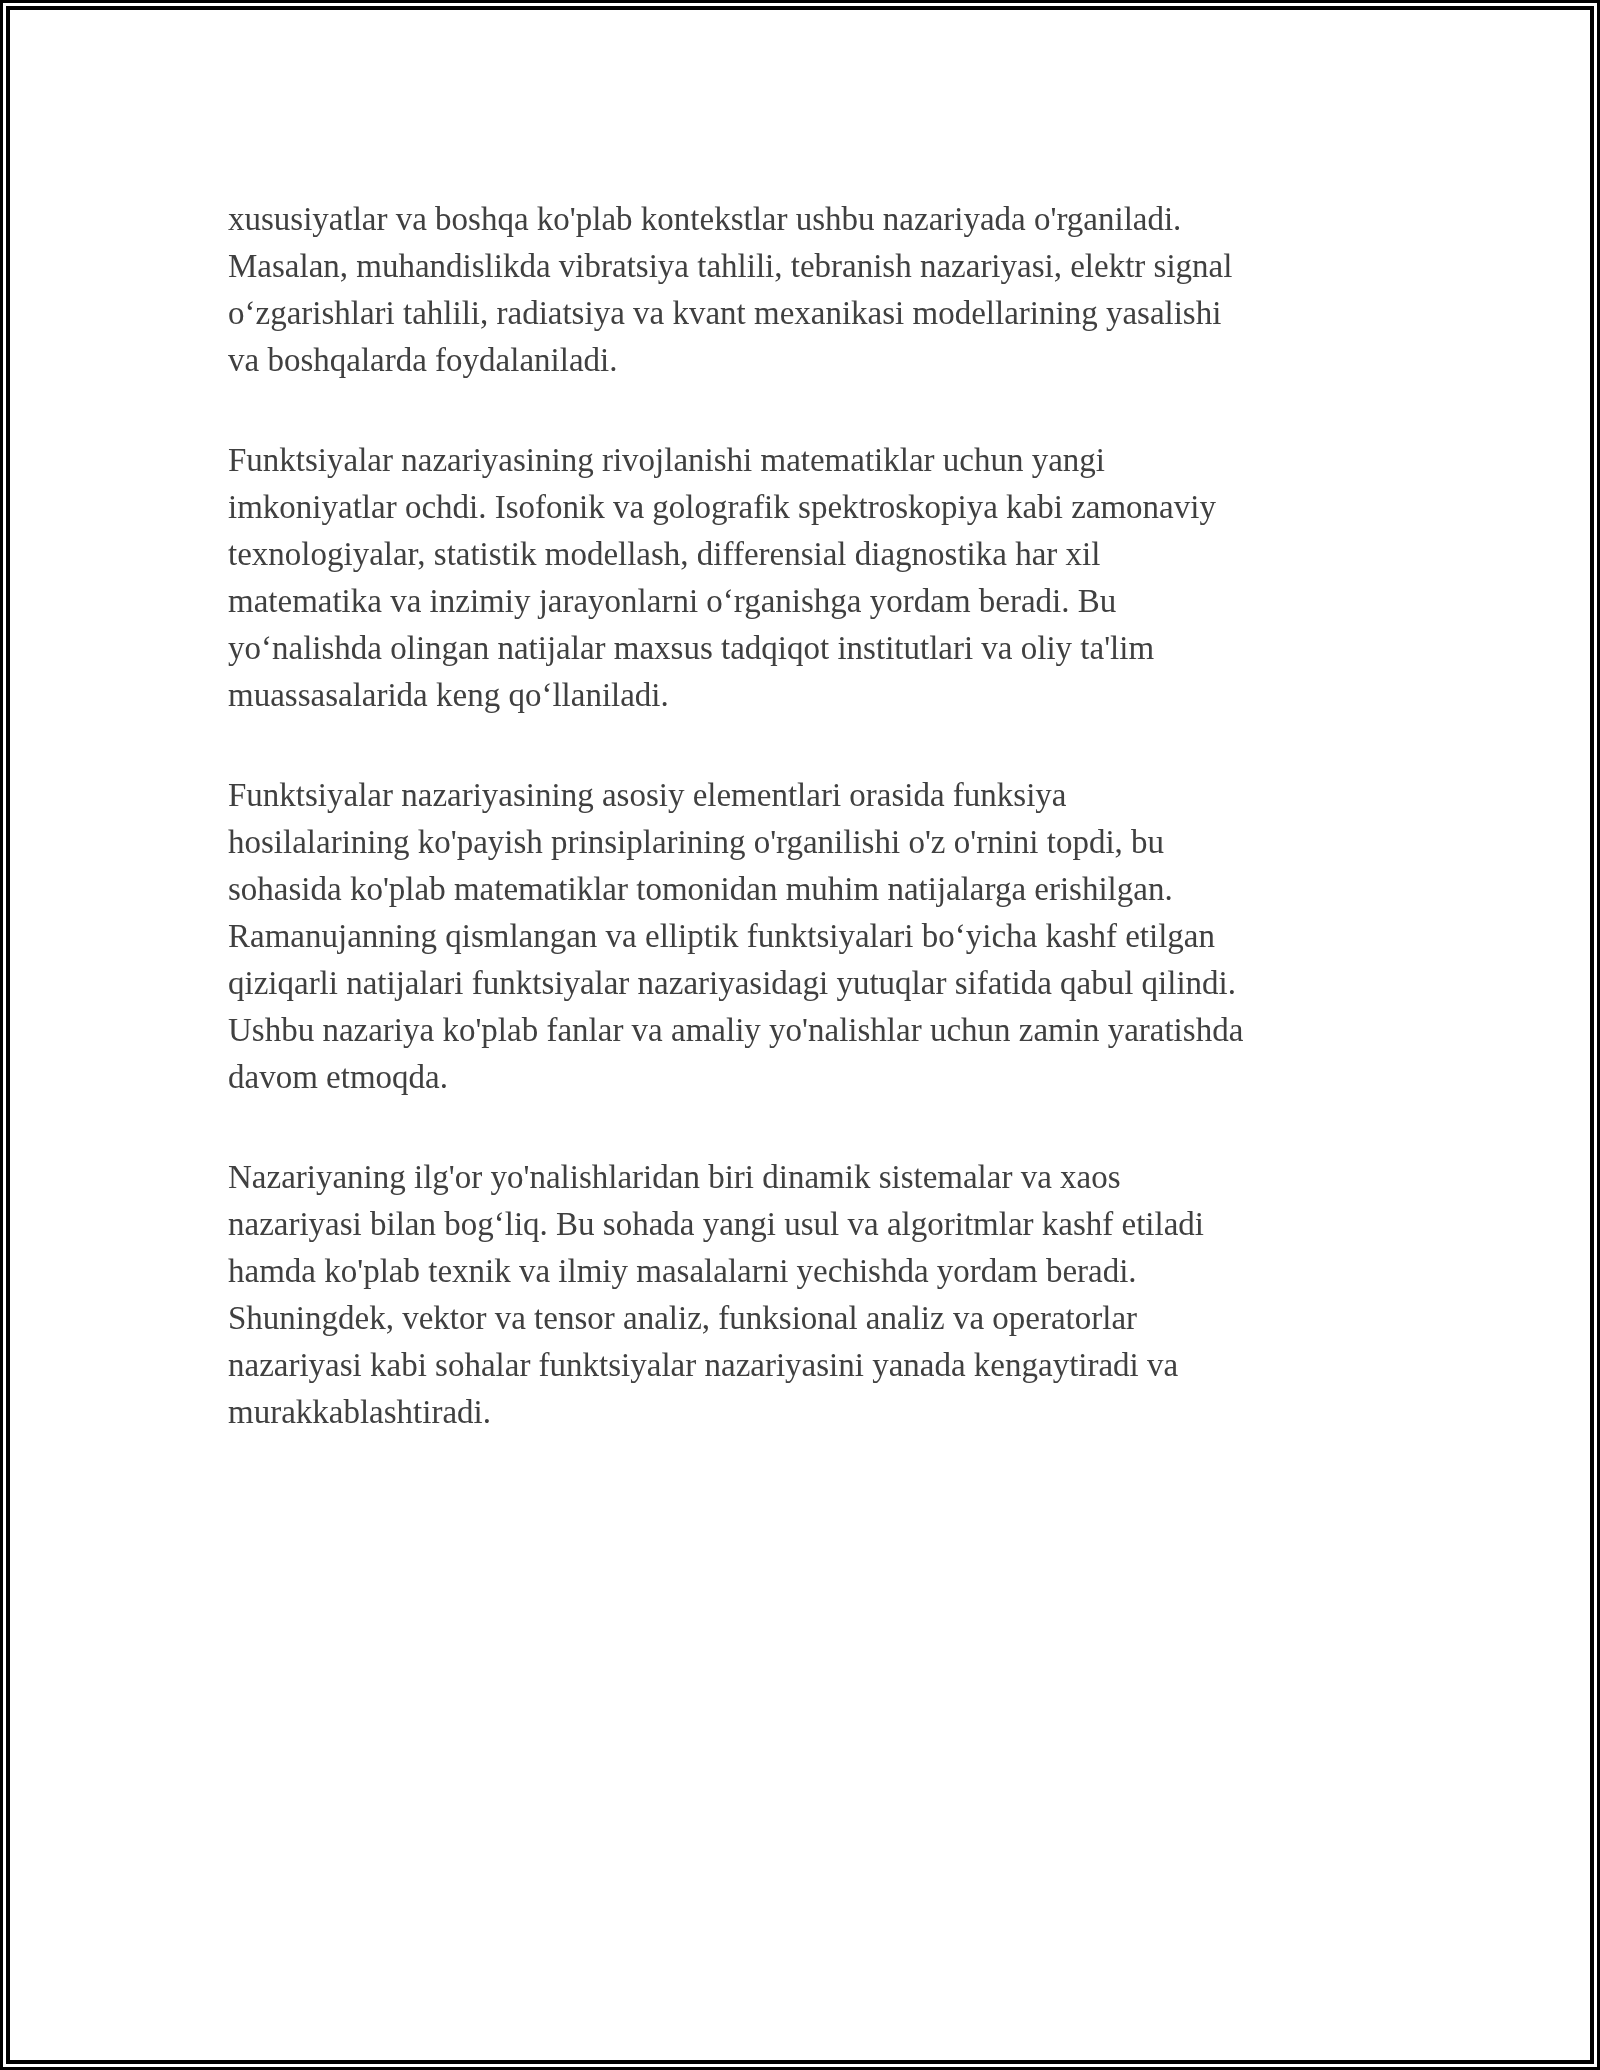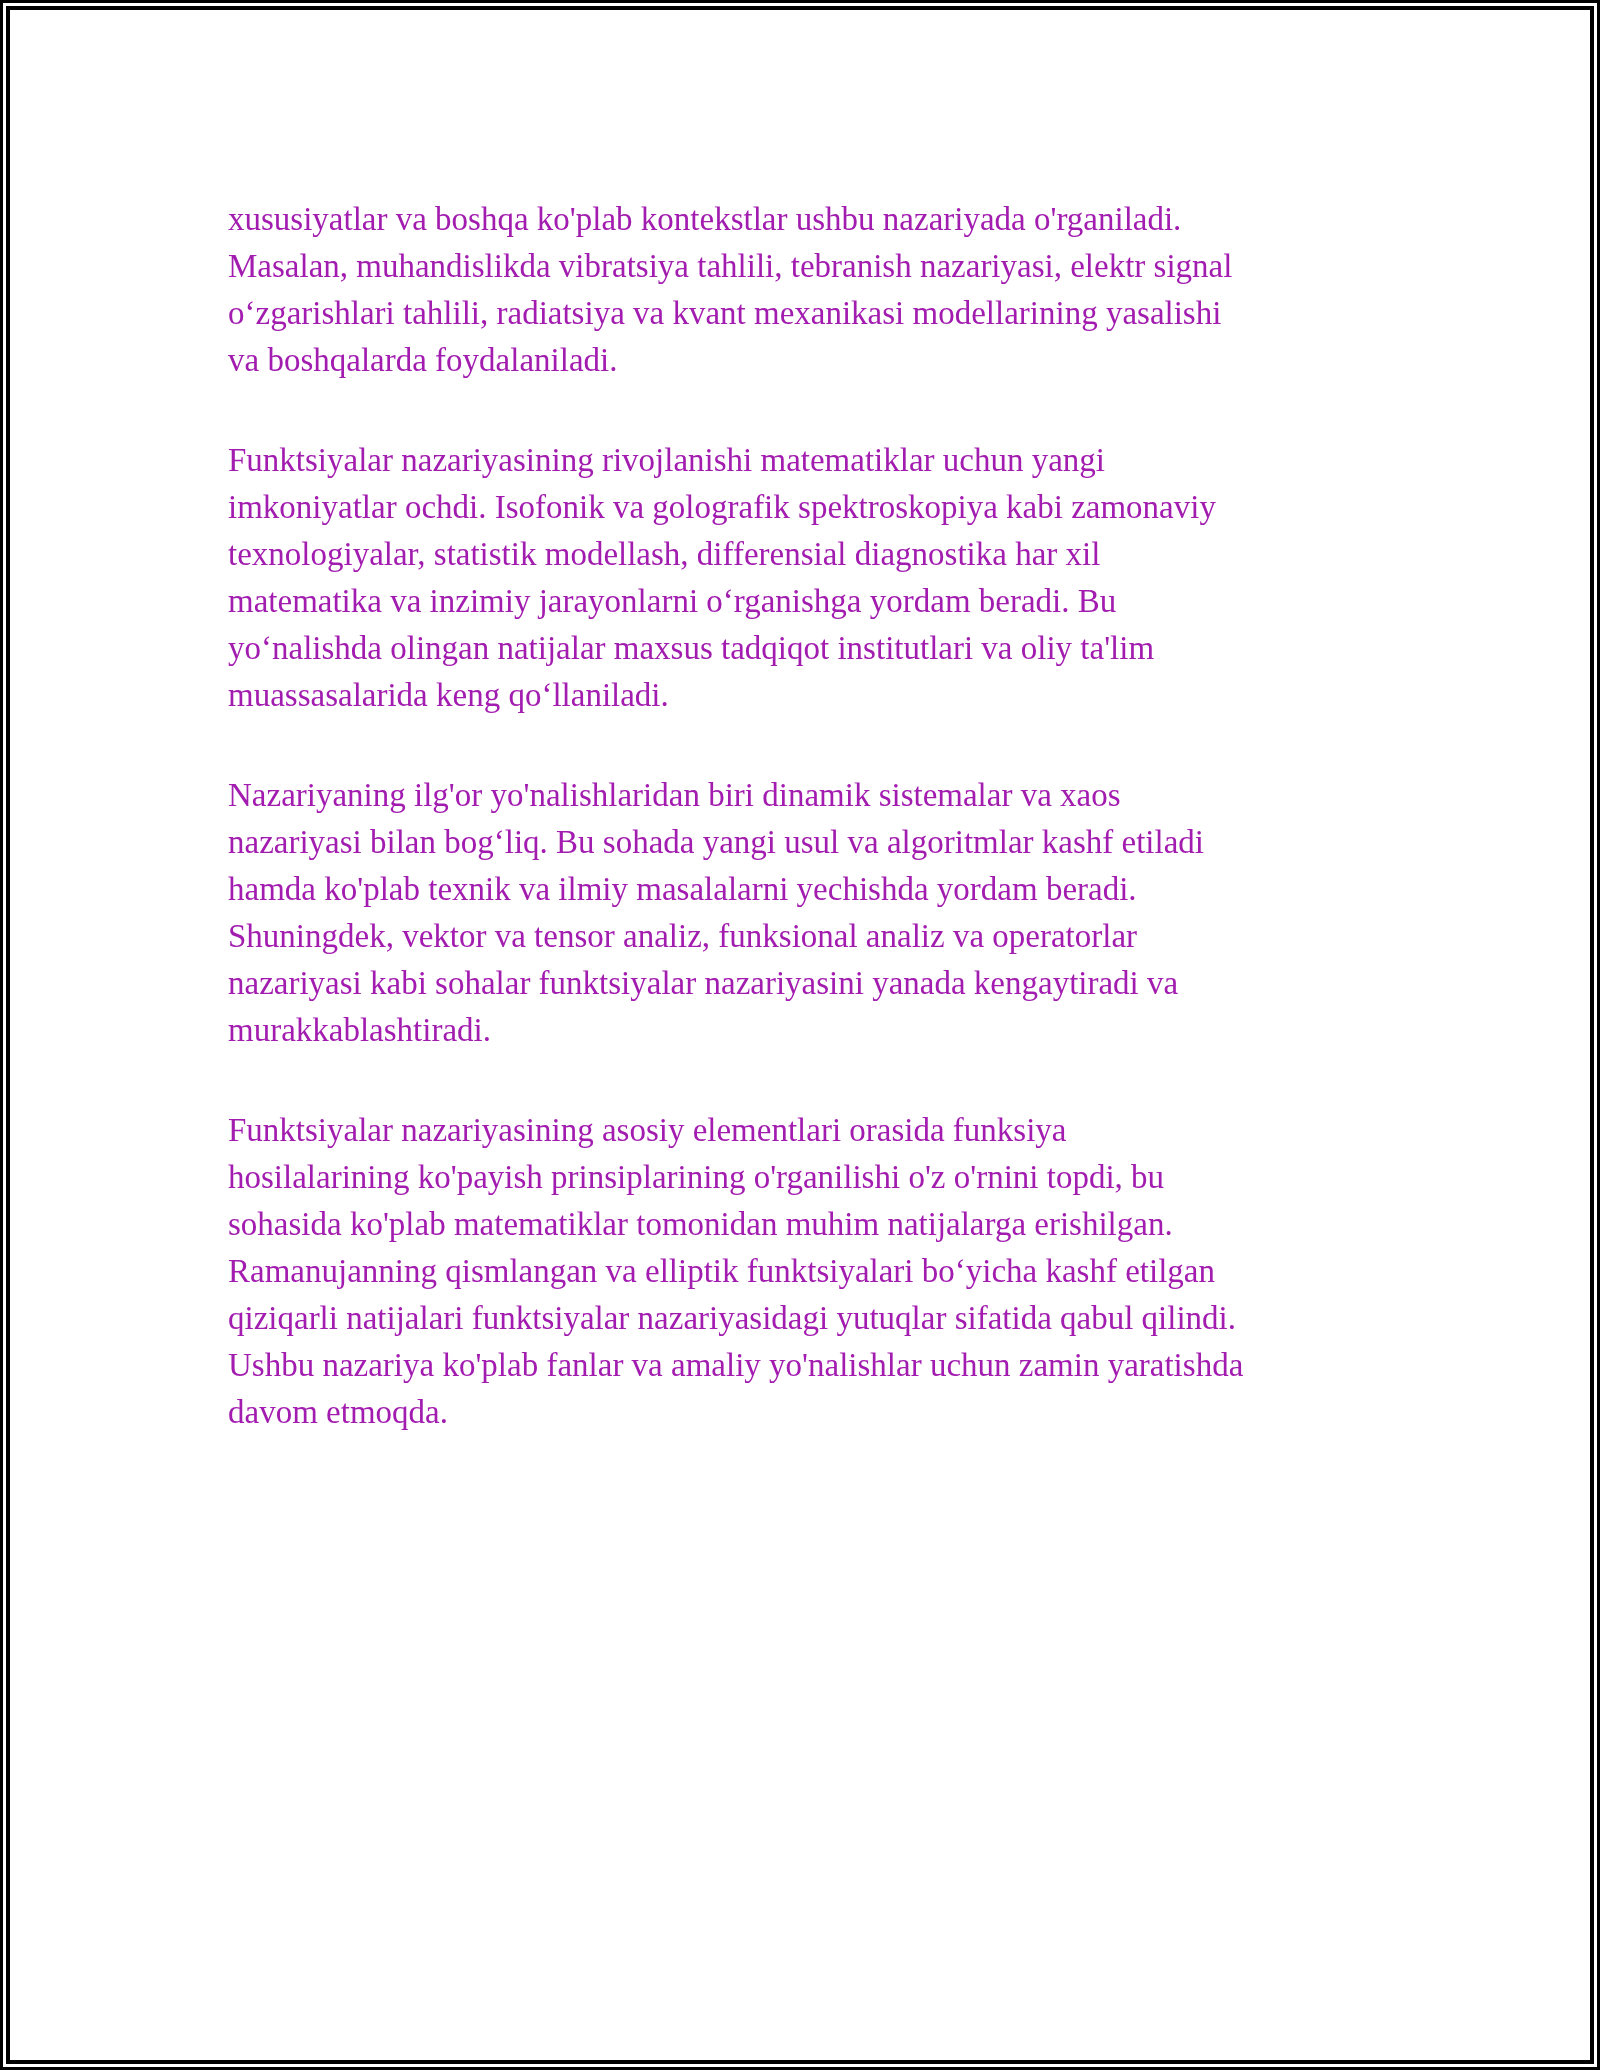--- a/index.html
+++ b/index.html
@@ -23,21 +23,21 @@
     box-sizing: border-box;
     border: 4px solid #000000;
     background: #ffffff;
     overflow: hidden;
   }
   .doc-content {
     padding: 186px 120px 0 218px;
     font-family: "Liberation Serif", "DejaVu Serif", serif;
     font-size: 33px;
     line-height: 47px;
-    color: #a21caf;
+    color: #404040;
     text-align: left;
   }
   .doc-content p {
     margin: 0 0 53px 0;
     white-space: pre-line;
     max-width: 1220px;
   }
 </style>
 </head>
 <body>
@@ -48,28 +48,28 @@
       <p>xususiyatlar va boshqa ko'plab kontekstlar ushbu nazariyada o'rganiladi.
 Masalan, muhandislikda vibratsiya tahlili, tebranish nazariyasi, elektr signal
 o‘zgarishlari tahlili, radiatsiya va kvant mexanikasi modellarining yasalishi
 va boshqalarda foydalaniladi.</p>
       <p>Funktsiyalar nazariyasining rivojlanishi matematiklar uchun yangi
 imkoniyatlar ochdi. Isofonik va golografik spektroskopiya kabi zamonaviy
 texnologiyalar, statistik modellash, differensial diagnostika har xil
 matematika va inzimiy jarayonlarni o‘rganishga yordam beradi. Bu
 yo‘nalishda olingan natijalar maxsus tadqiqot institutlari va oliy ta'lim
 muassasalarida keng qo‘llaniladi.</p>
-      <p>Nazariyaning ilg'or yo'nalishlaridan biri dinamik sistemalar va xaos
-nazariyasi bilan bog‘liq. Bu sohada yangi usul va algoritmlar kashf etiladi
-hamda ko'plab texnik va ilmiy masalalarni yechishda yordam beradi.
-Shuningdek, vektor va tensor analiz, funksional analiz va operatorlar
-nazariyasi kabi sohalar funktsiyalar nazariyasini yanada kengaytiradi va
-murakkablashtiradi.</p>
       <p>Funktsiyalar nazariyasining asosiy elementlari orasida funksiya
 hosilalarining ko'payish prinsiplarining o'rganilishi o'z o'rnini topdi, bu
 sohasida ko'plab matematiklar tomonidan muhim natijalarga erishilgan.
 Ramanujanning qismlangan va elliptik funktsiyalari bo‘yicha kashf etilgan
 qiziqarli natijalari funktsiyalar nazariyasidagi yutuqlar sifatida qabul qilindi.
 Ushbu nazariya ko'plab fanlar va amaliy yo'nalishlar uchun zamin yaratishda
 davom etmoqda.</p>
+      <p>Nazariyaning ilg'or yo'nalishlaridan biri dinamik sistemalar va xaos
+nazariyasi bilan bog‘liq. Bu sohada yangi usul va algoritmlar kashf etiladi
+hamda ko'plab texnik va ilmiy masalalarni yechishda yordam beradi.
+Shuningdek, vektor va tensor analiz, funksional analiz va operatorlar
+nazariyasi kabi sohalar funktsiyalar nazariyasini yanada kengaytiradi va
+murakkablashtiradi.</p>
     </div>
   </div>
 </div>
 
 </body></html>

